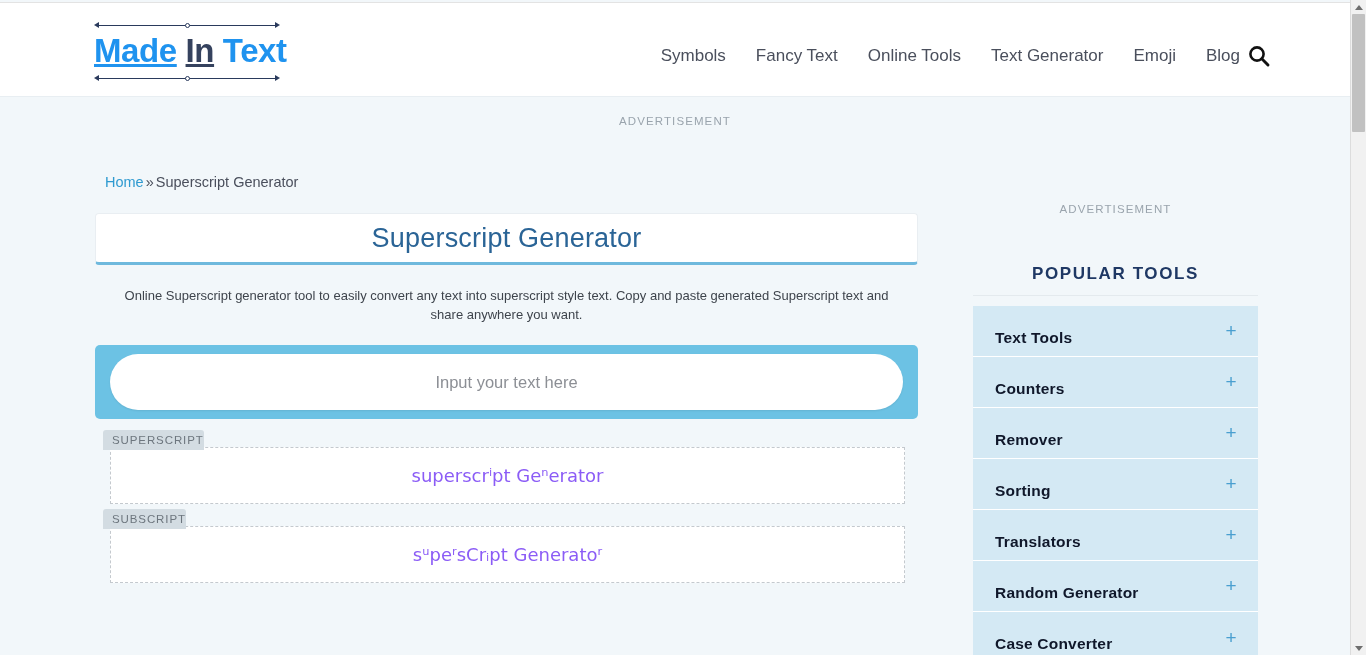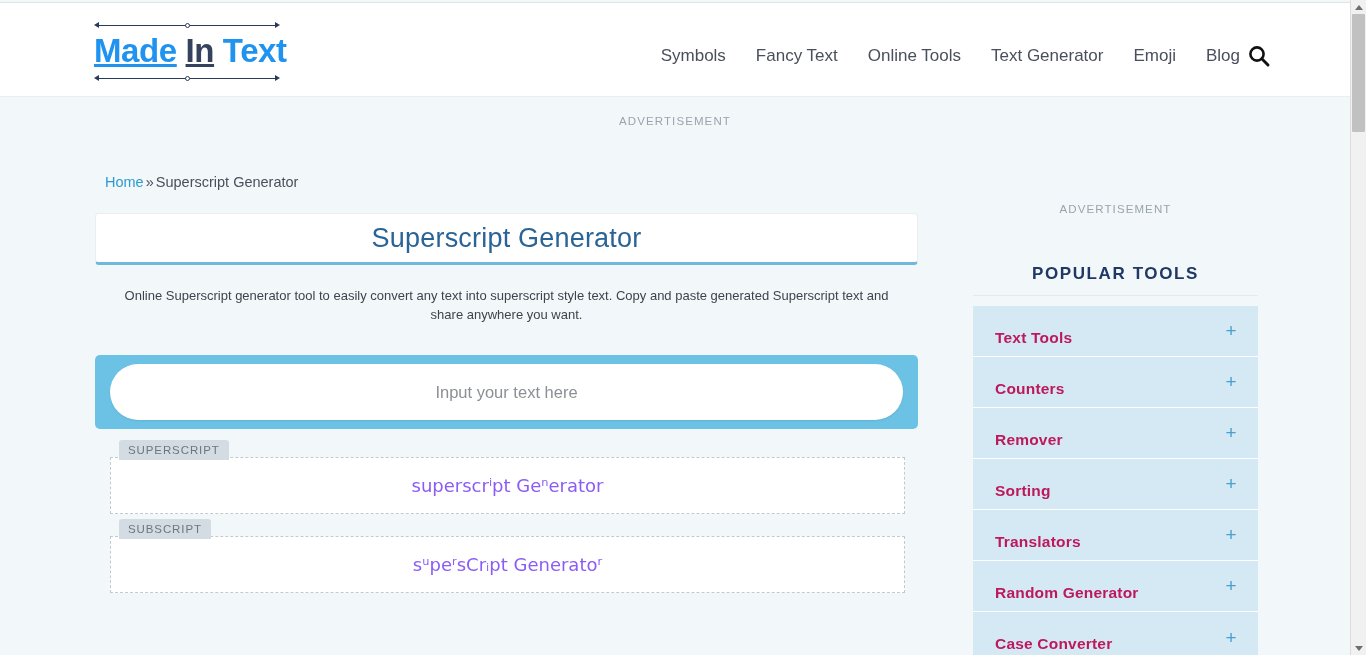--- a/index.html
+++ b/index.html
@@ -179,21 +179,21 @@
     margin-top: 21px;
     width: 823px;
     text-align: center;
     font-size: 13px;
     line-height: 19px;
     color: #3e444c;
     padding: 0 14px;
   }
 
   .input-panel {
-    margin-top: 31px;
+    margin-top: 21px;
     height: 74px;
     background: #6cc2e4;
     border-radius: 5px;
     display: flex;
     align-items: center;
     justify-content: center;
   }
   .text-input {
     width: 793px;
     height: 56px;
@@ -207,27 +207,27 @@
     font-family: "Liberation Sans", sans-serif;
     box-shadow: 0 1px 2px rgba(0,0,0,0.08);
   }
   .text-input::placeholder { color: #8c8f95; opacity: 1; }
 
   .output-block { position: relative; margin-top: 28px; }
   .output-block.second { margin-top: 22px; }
 
   .output-tag {
     position: absolute;
-    left: 24px;
+    left: 8px;
     top: -17px;
     background: #d3dce2;
     color: #6d767e;
     font-size: 11.5px;
     letter-spacing: 0.9px;
-    padding: 3px 9px 3px 9px;
+    padding: 3px 0 3px 9px;
     border-radius: 3px 3px 0 0;
     line-height: 14px;
     white-space: nowrap;
   }
   .output-box {
     margin-left: 15px;
     width: 795px;
     height: 57px;
     border: 1px dashed #c4c9ce;
     background: #ffffff;
@@ -277,21 +277,21 @@
     display: flex;
     align-items: center;
     border-bottom: 1px solid #ffffff;
     cursor: pointer;
   }
   .accordion-item:last-child { border-bottom: none; }
   .accordion-label {
     margin-left: 22px;
     font-size: 15.5px;
     font-weight: bold;
-    color: #be185d;
+    color: #0f172a;
     letter-spacing: 0.2px;
     line-height: 20px;
     margin-top: 13px;
   }
   .accordion-plus {
     position: absolute;
     right: 18px;
     top: 50%;
     margin-top: -9px;
     width: 18px; height: 18px;

